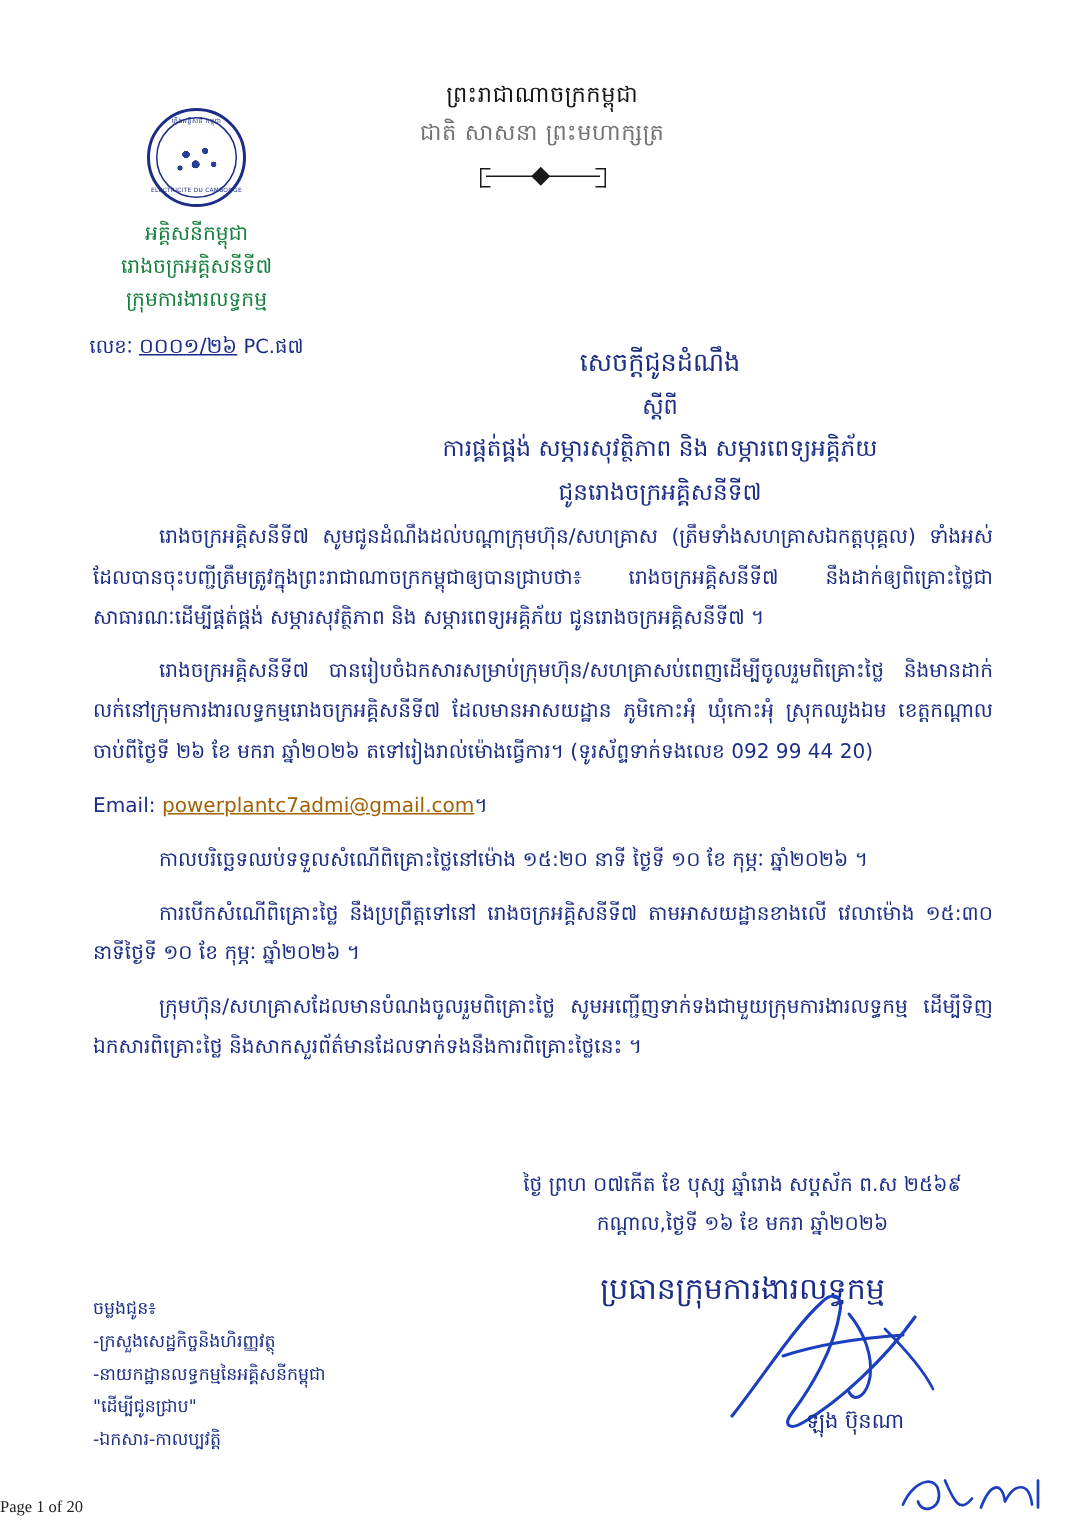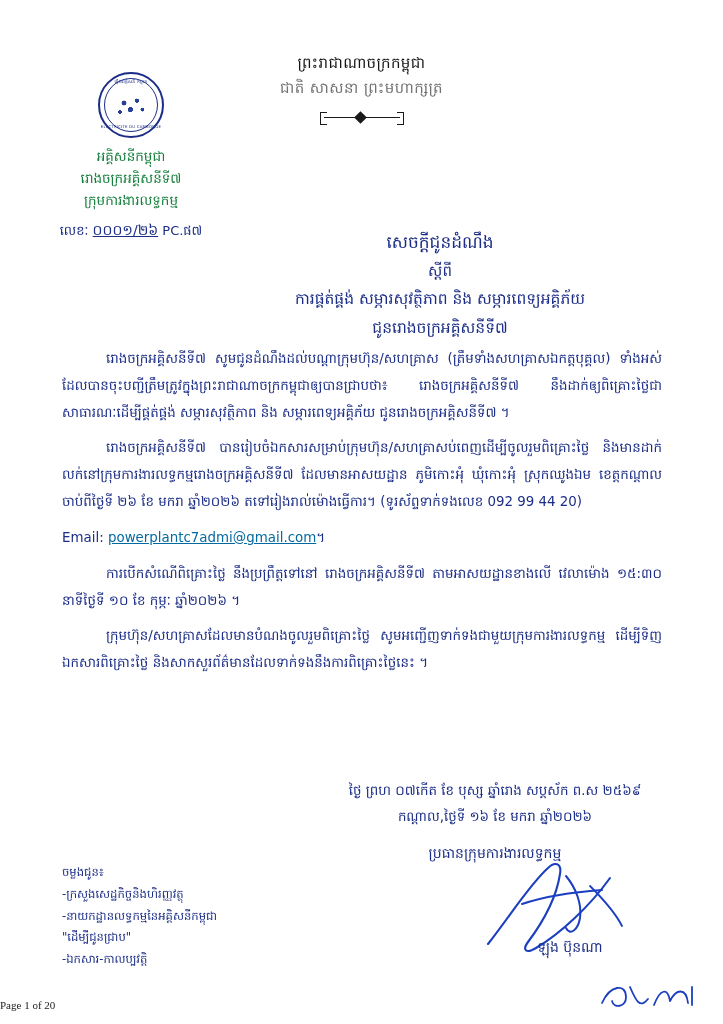--- a/index.html
+++ b/index.html
@@ -185,37 +185,37 @@
   .body-text p {
     margin: 0 0 9px 0;
   }
   .indent {
     text-indent: 44px;
   }
   .email-line {
     color: #1b2d86;
   }
   .email-link {
-    color: #0369a1;
+    color: #a16207;
   }
 
   
   .sign-block {
     position: absolute;
     top: 778px;
     left: 300px;
     width: 390px;
     color: #1b2d86;
     font-size: 13.4px;
     line-height: 1.95;
     text-align: center;
   }
   .sign-role {
     margin-top: 10px;
-    font-size: 14px;
+    font-size: 20px;
   }
   .signature-mark {
     position: absolute;
     top: 856px;
     left: 470px;
     width: 180px;
     height: 105px;
     pointer-events: none;
   }
   .sign-name {
@@ -301,20 +301,21 @@
     <div class="title-body">ជូនរោងចក្រអគ្គិសនីទី៧</div>
   </div>
 
   <div class="body-text">
     <p class="indent">រោងចក្រអគ្គិសនីទី៧ សូមជូនដំណឹងដល់បណ្ដាក្រុមហ៊ុន/សហគ្រាស (ត្រឹមទាំងសហគ្រាសឯកត្តបុគ្គល) ទាំងអស់ដែលបានចុះបញ្ជីត្រឹមត្រូវក្នុងព្រះរាជាណាចក្រកម្ពុជាឲ្យបានជ្រាបថា៖ រោងចក្រអគ្គិសនីទី៧ នឹងដាក់ឲ្យពិគ្រោះថ្លៃជាសាធារណៈដើម្បីផ្គត់ផ្គង់ សម្ភារសុវត្ថិភាព និង សម្ភារពេទ្យអគ្គិភ័យ ជូនរោងចក្រអគ្គិសនីទី៧ ។</p>
     <p class="indent">រោងចក្រអគ្គិសនីទី៧ បានរៀបចំឯកសារសម្រាប់ក្រុមហ៊ុន/សហគ្រាសប់ពេញដើម្បីចូលរួមពិគ្រោះថ្លៃ និងមានដាក់លក់នៅក្រុមការងារលទ្ធកម្មរោងចក្រអគ្គិសនីទី៧ ដែលមានអាសយដ្ឋាន ភូមិកោះអុំ ឃុំកោះអុំ ស្រុកឈូងឯម ខេត្តកណ្ដាល ចាប់ពីថ្ងៃទី ២៦ ខែ មករា ឆ្នាំ២០២៦ តទៅរៀងរាល់ម៉ោងធ្វើការ។ (ទូរស័ព្ទទាក់ទងលេខ 092 99 44 20)</p>
     <p class="email-line">
       <span>Email:</span>
       <a class="email-link" href="#">powerplantc7admi@gmail.com</a><span>។</span>
     </p>
+    <p class="indent">កាលបរិច្ឆេទឈប់ទទួលសំណើពិគ្រោះថ្លៃនៅម៉ោង ១៥:២០ នាទី ថ្ងៃទី ១០ ខែ កុម្ភៈ ឆ្នាំ២០២៦ ។</p>
     <p class="indent">ការបើកសំណើពិគ្រោះថ្លៃ នឹងប្រព្រឹត្តទៅនៅ រោងចក្រអគ្គិសនីទី៧ តាមអាសយដ្ឋានខាងលើ វេលាម៉ោង ១៥:៣០ នាទីថ្ងៃទី ១០ ខែ កុម្ភៈ ឆ្នាំ២០២៦ ។</p>
     <p class="indent">ក្រុមហ៊ុន/សហគ្រាសដែលមានបំណងចូលរួមពិគ្រោះថ្លៃ សូមអញ្ជើញទាក់ទងជាមួយក្រុមការងារលទ្ធកម្ម ដើម្បីទិញឯកសារពិគ្រោះថ្លៃ និងសាកសួរព័ត៌មានដែលទាក់ទងនឹងការពិគ្រោះថ្លៃនេះ ។</p>
   </div>
 
   <div class="sign-block">
     <div class="sign-date-1">ថ្ងៃ ព្រហ ០៧កើត ខែ បុស្ស ឆ្នាំរោង សប្ដស័ក ព.ស ២៥៦៩</div>
     <div class="sign-date-2">កណ្ដាល,ថ្ងៃទី ១៦ ខែ មករា ឆ្នាំ២០២៦</div>
     <div class="sign-role">ប្រធានក្រុមការងារលទ្ធកម្ម</div>
   </div>
 

